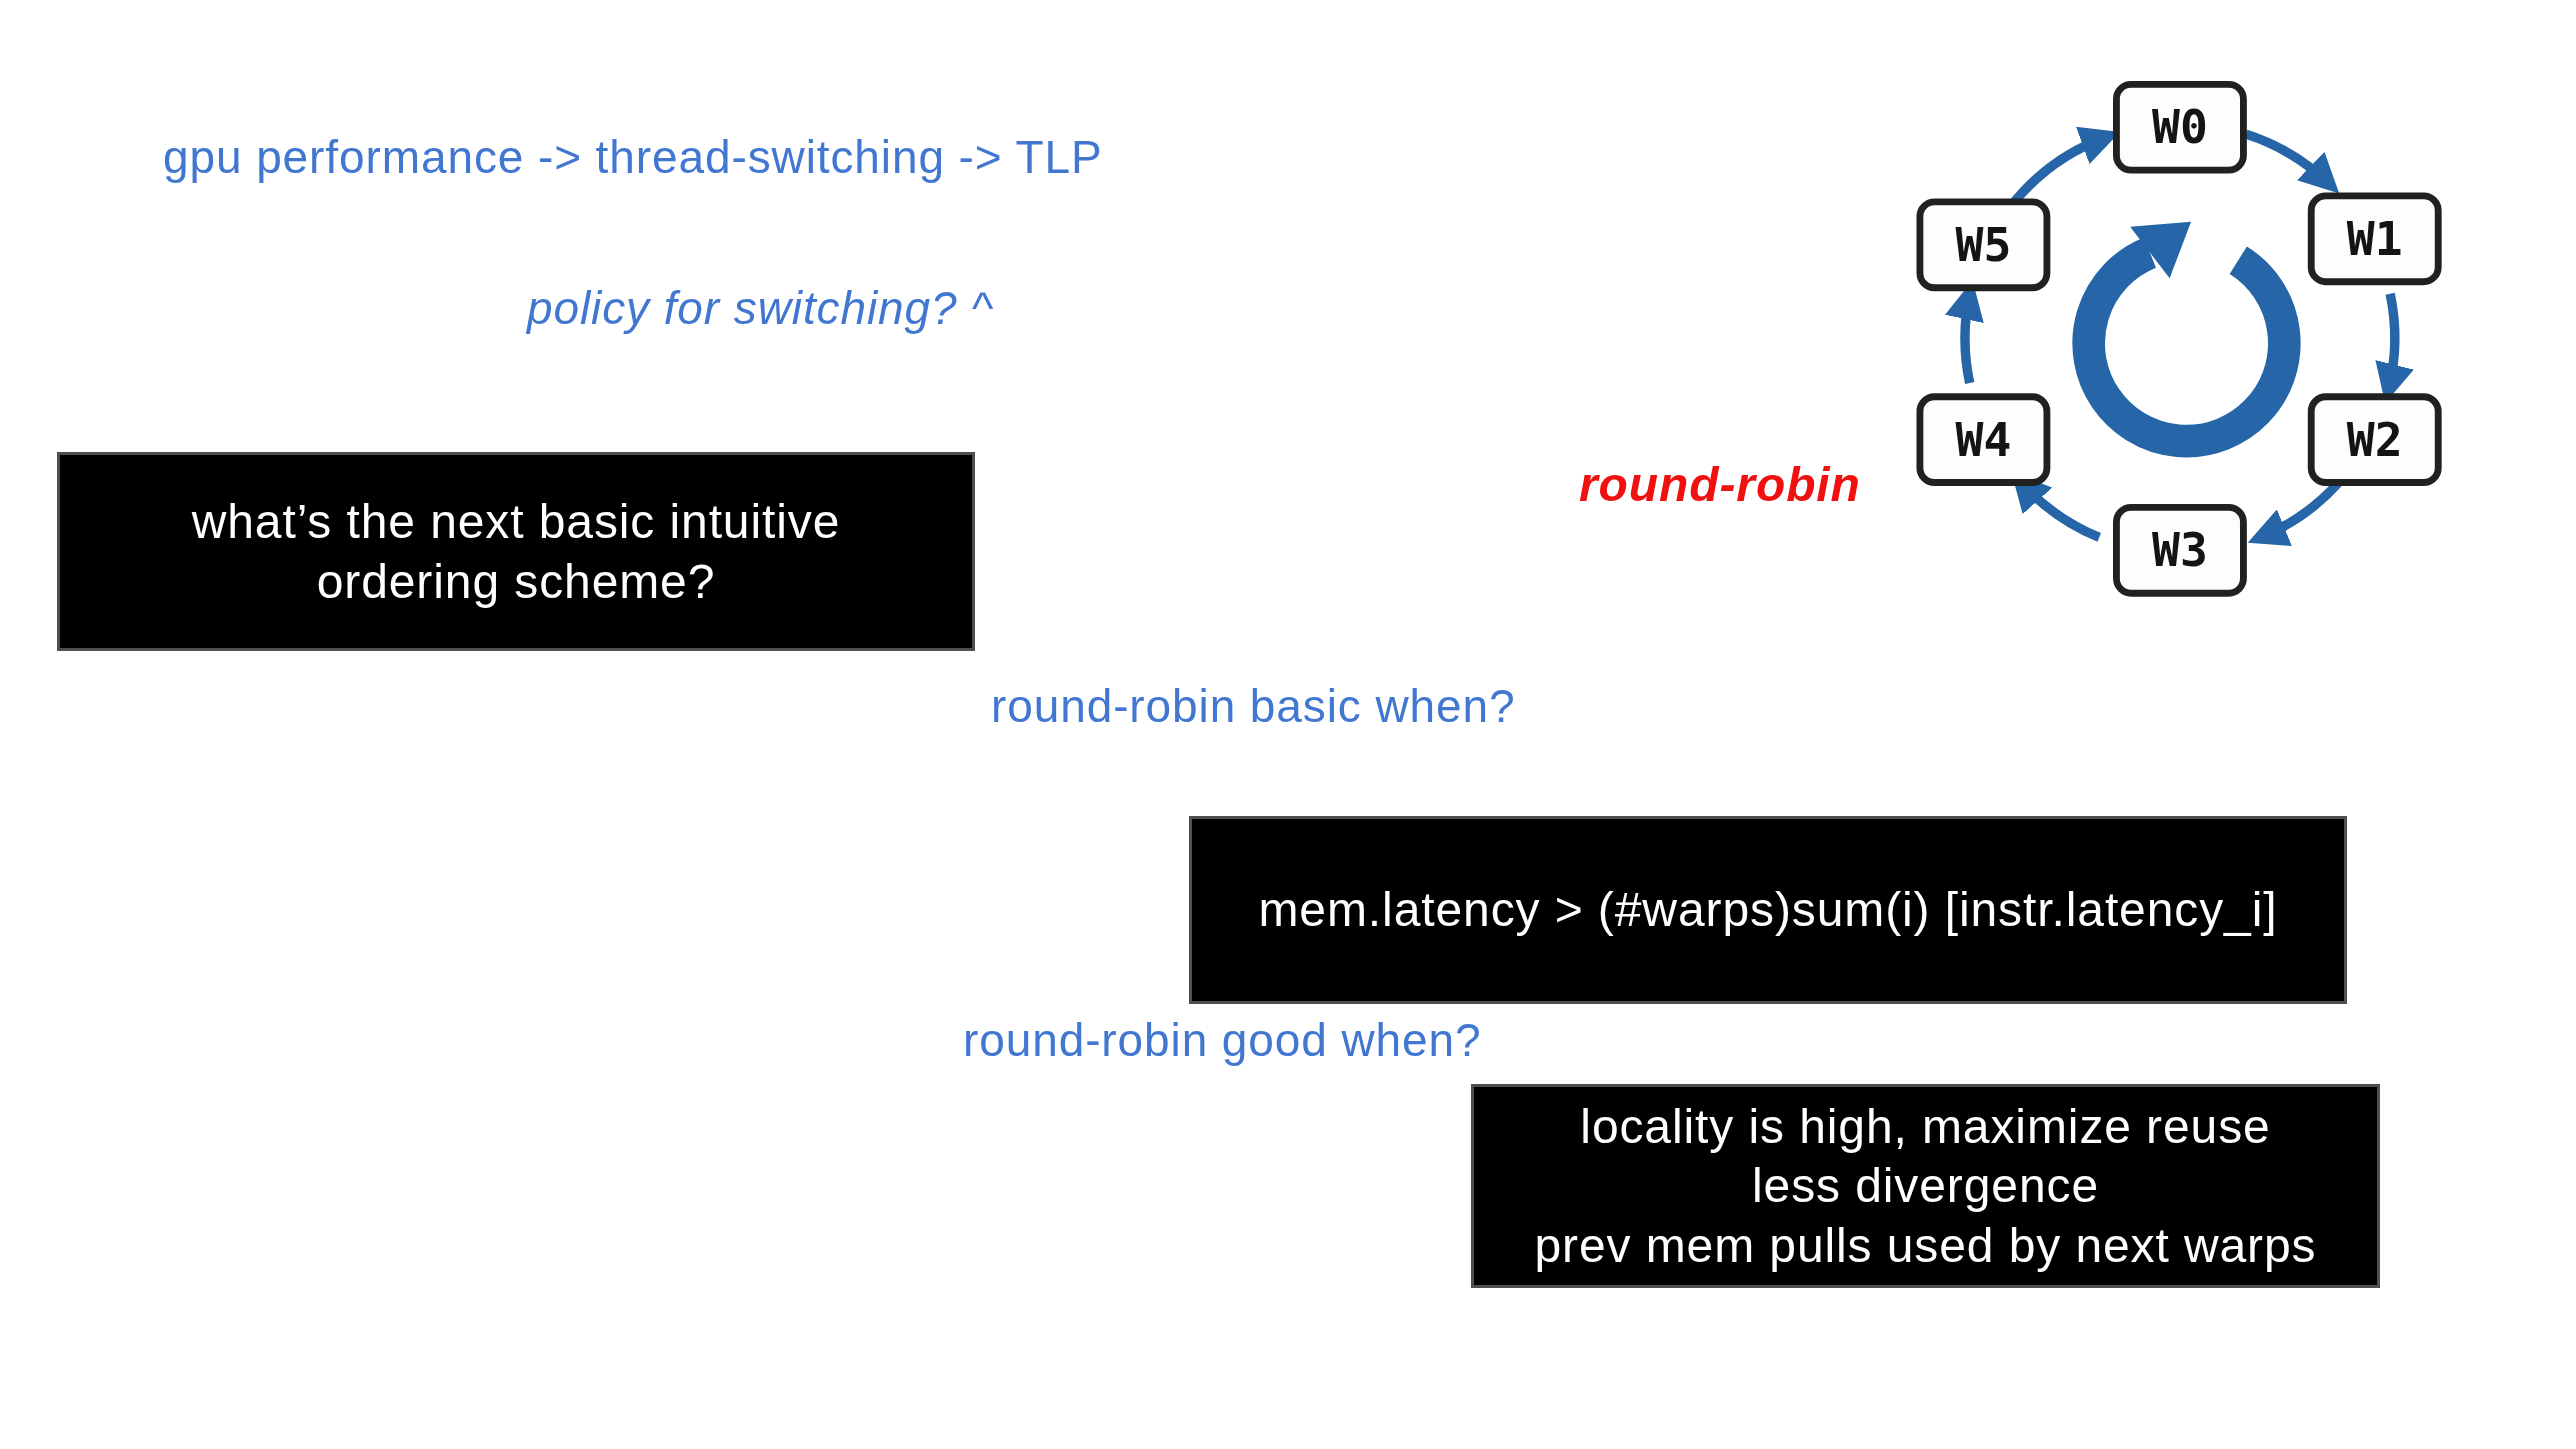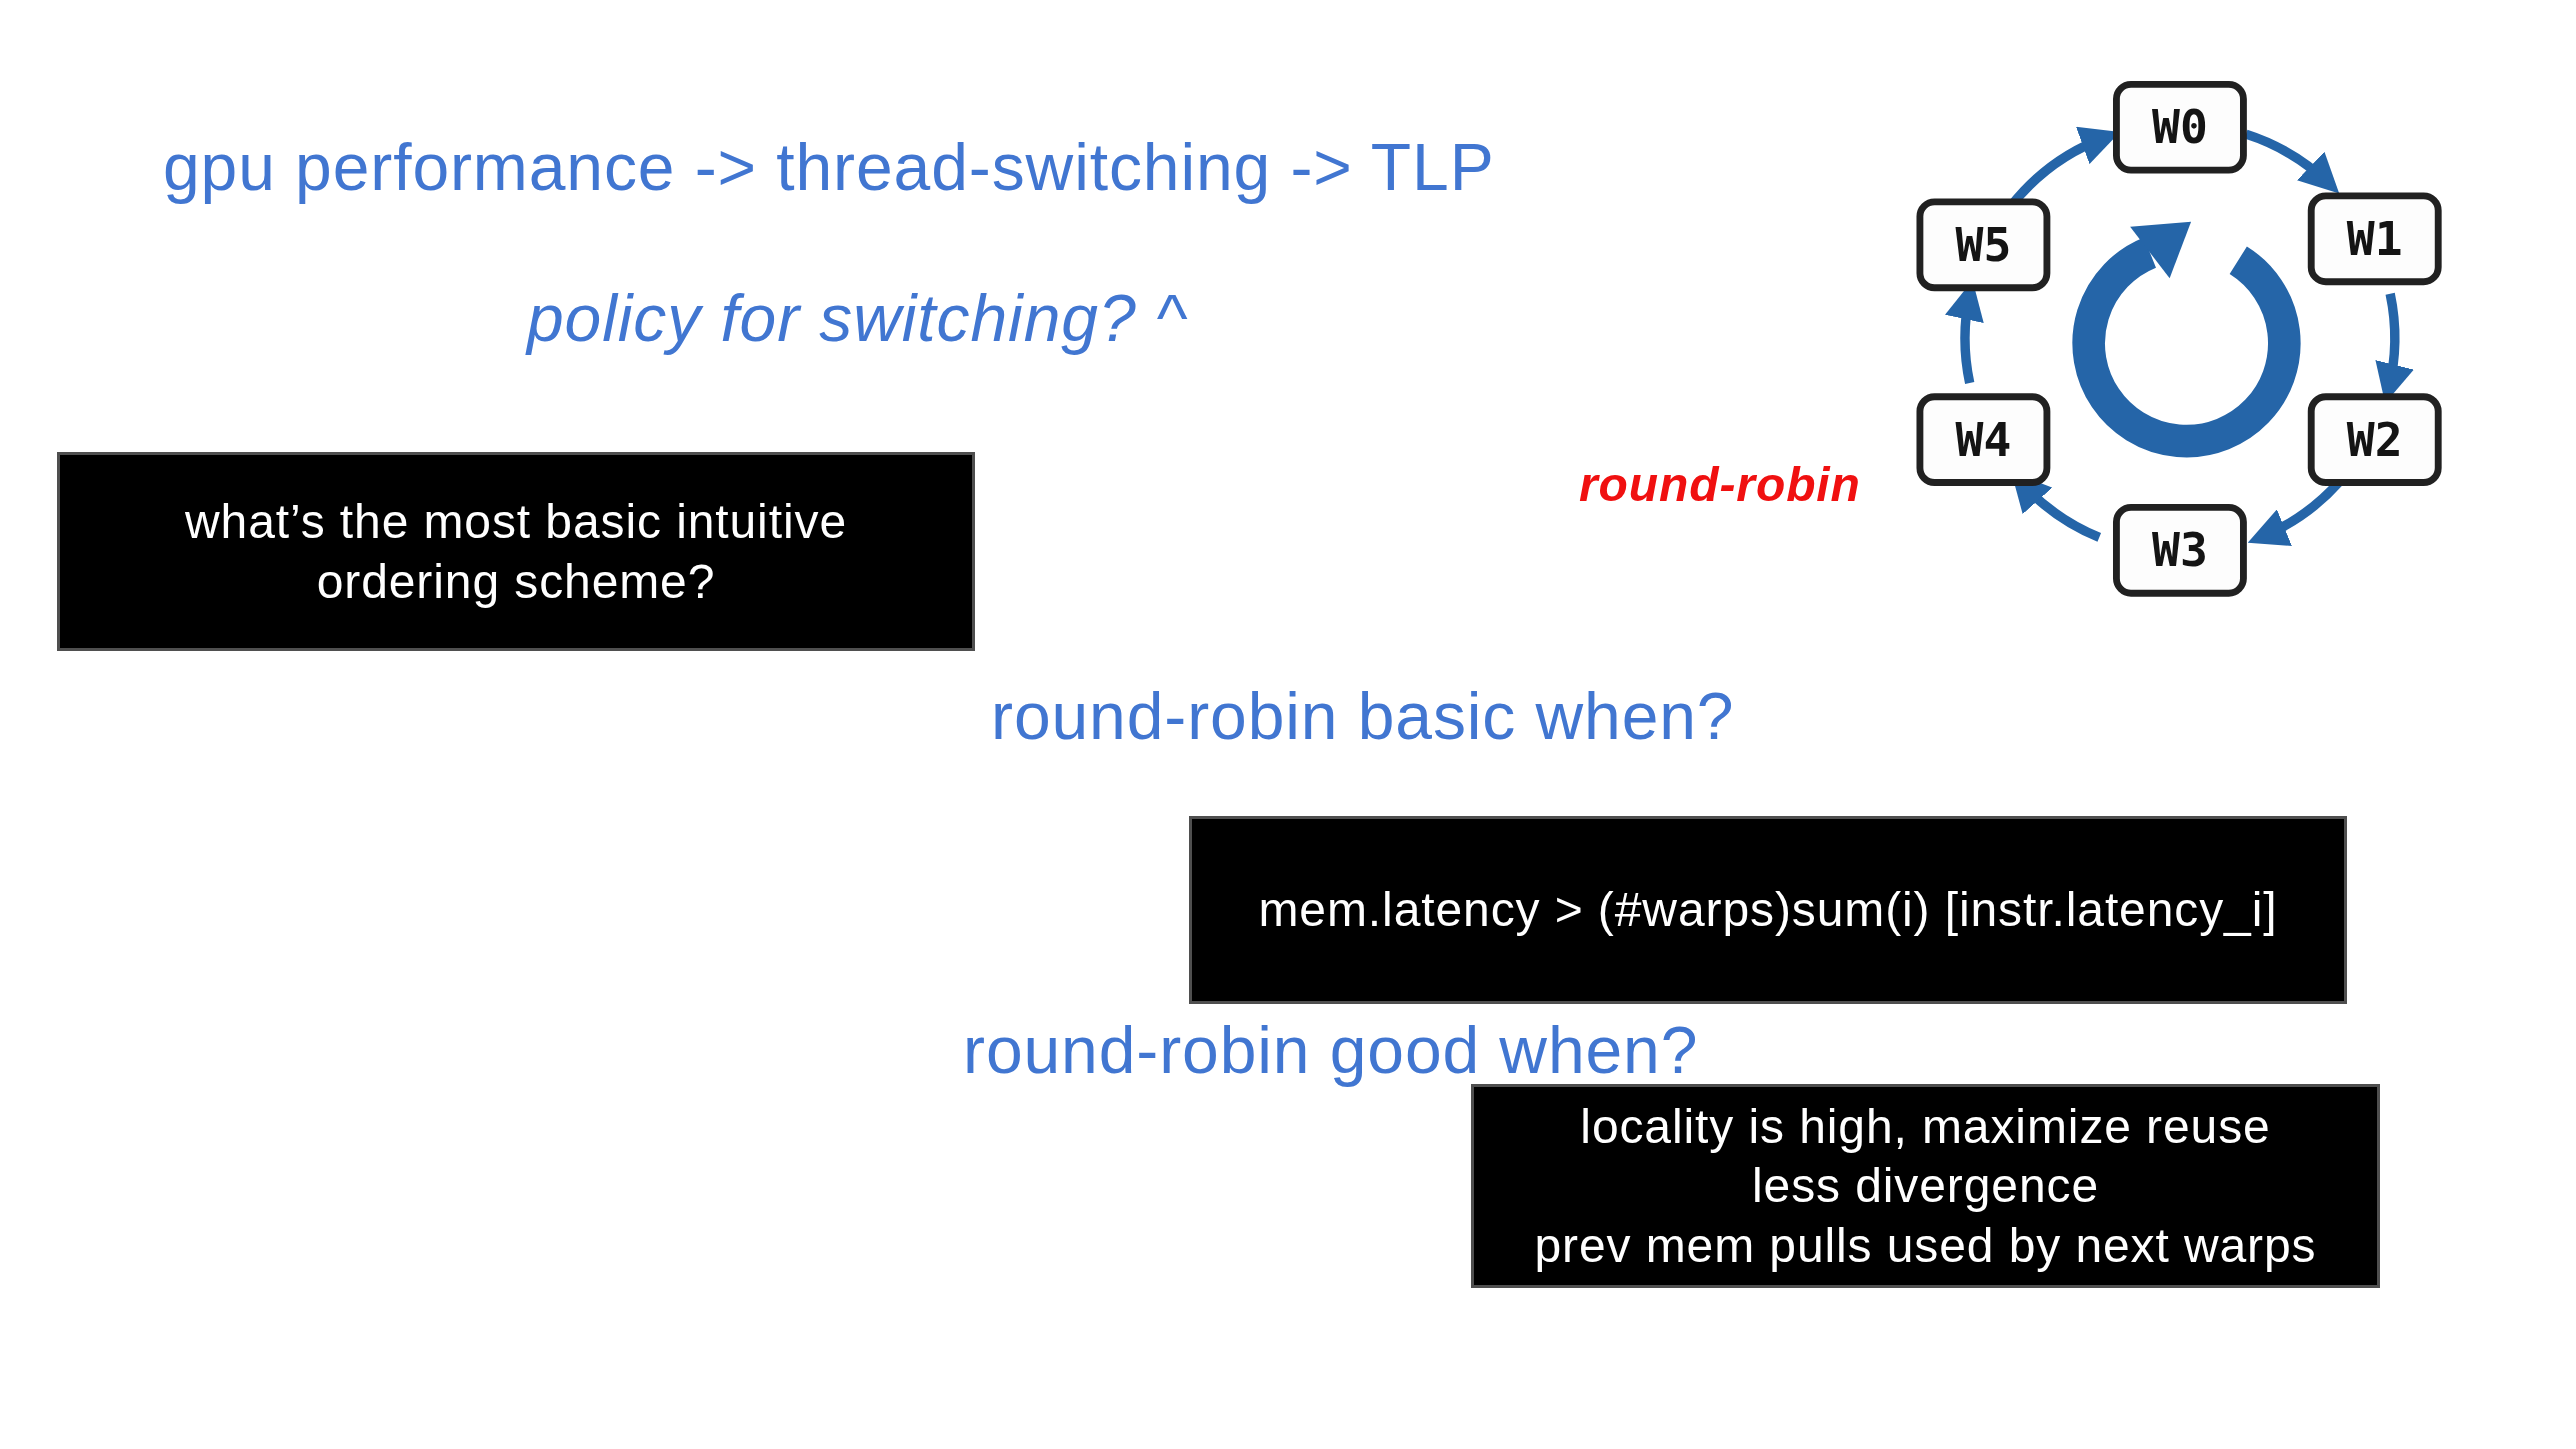--- a/index.html
+++ b/index.html
@@ -11,21 +11,21 @@
     width: 2576px;
     height: 1449px;
     position: relative;
     overflow: hidden;
     font-family: "Liberation Sans", sans-serif;
   }
   .abs { position: absolute; }
 
   .heading {
     color: #4176d1;
-    font-size: 66px;
+    font-size: 46px;
     font-weight: 500;
     letter-spacing: 0.9px;
     line-height: 1;
     white-space: nowrap;
   }
   .h-topic  { left: 163px;  top: 134px; }
   .h-policy { left: 527px;  top: 285px; font-style: italic; }
   .h-fails  { left: 991px; top: 683px; }
   .h-good   { left: 963px; top: 1017px; text-align: center; }
 
@@ -88,21 +88,21 @@
 <body>
 
 <div class="abs heading h-topic">gpu performance -&gt; thread-switching -&gt; TLP</div>
 <div class="abs heading h-policy">policy for switching? ^</div>
 <div class="abs heading h-fails">round-robin basic when?</div>
 <div class="abs heading h-good">round-robin good when?</div>
 
 <div class="abs red-note">round-robin</div>
 
 <div class="abs answer-box box-basic">
-  <div>what’s the most basic intuitive</div>
+  <div>what’s the next basic intuitive</div>
   <div>ordering scheme?</div>
 </div>
 
 <div class="abs answer-box box-fails">
   <div>mem.latency &gt; (#warps)sum(i) [instr.latency_i]</div>
 </div>
 
 <div class="abs answer-box box-good">
   <div>locality is high, maximize reuse</div>
   <div>less divergence</div>

